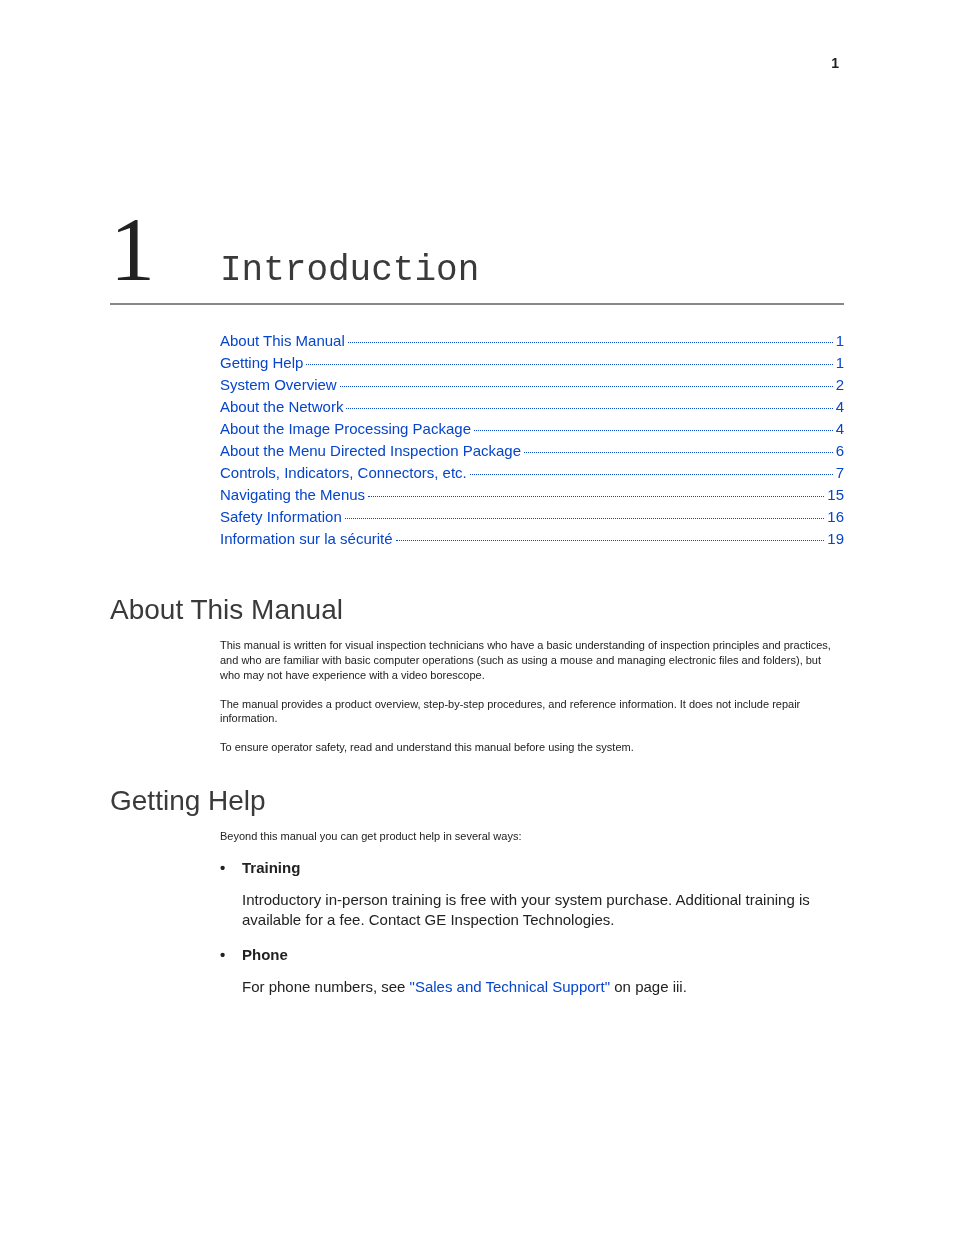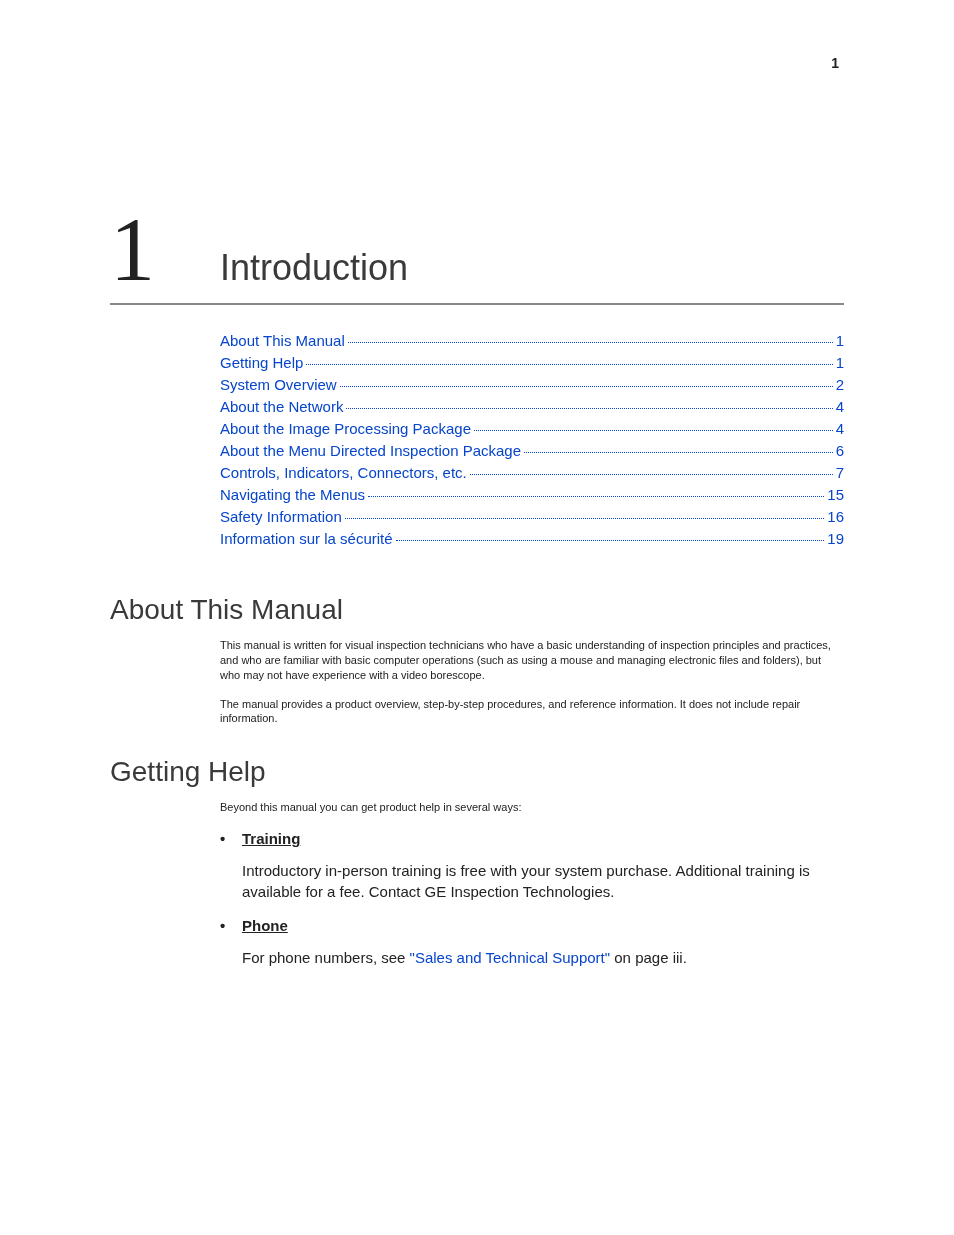--- a/index.html
+++ b/index.html
@@ -38,20 +38,21 @@
     line-height: 1;
     width: 110px;
     text-align: left;
     color: #222;
   }
   .chapter-title {
     font-size: 36px;
     font-weight: 400;
     color: #3a3a3a;
     margin-left: 0px;
+    font-family: Liberation Mono, monospace;
   }
   .toc {
     margin-left: 110px;
     margin-right: 0;
     margin-bottom: 45px;
   }
   .toc-row {
     display: flex;
     align-items: baseline;
     font-size: 15px;
@@ -98,21 +99,20 @@
     display: flex;
     margin: 14px 0 6px 0;
   }
   .bullet-mark {
     width: 22px;
     flex-shrink: 0;
     font-weight: bold;
   }
   .bullet-label {
     font-weight: bold;
-    text-decoration: underline;
   }
   .bullet-body {
     margin: 12px 0 6px 22px;
   }
   a.link {
     color: #0645cc;
     text-decoration: none;
   }
 </style>
 </head>
@@ -177,20 +177,21 @@
       <span class="toc-title">Information sur la sécurité</span>
       <span class="toc-dots"></span>
       <span class="toc-page">19</span>
     </div>
   </div>
 
   <h2 class="section">About This Manual</h2>
   <div class="body-text">
     <p>This manual is written for visual inspection technicians who have a basic understanding of inspection principles and practices, and who are familiar with basic computer operations (such as using a mouse and managing electronic files and folders), but who may not have experience with a video borescope.</p>
     <p>The manual provides a product overview, step-by-step procedures, and reference information. It does not include repair information.</p>
+    <p>To ensure operator safety, read and understand this manual before using the system.</p>
   </div>
 
   <h2 class="section">Getting Help</h2>
   <div class="body-text">
     <p>Beyond this manual you can get product help in several ways:</p>
   </div>
 
   <div class="bullet-list">
     <div class="bullet-item">
       <span class="bullet-mark">•</span>

